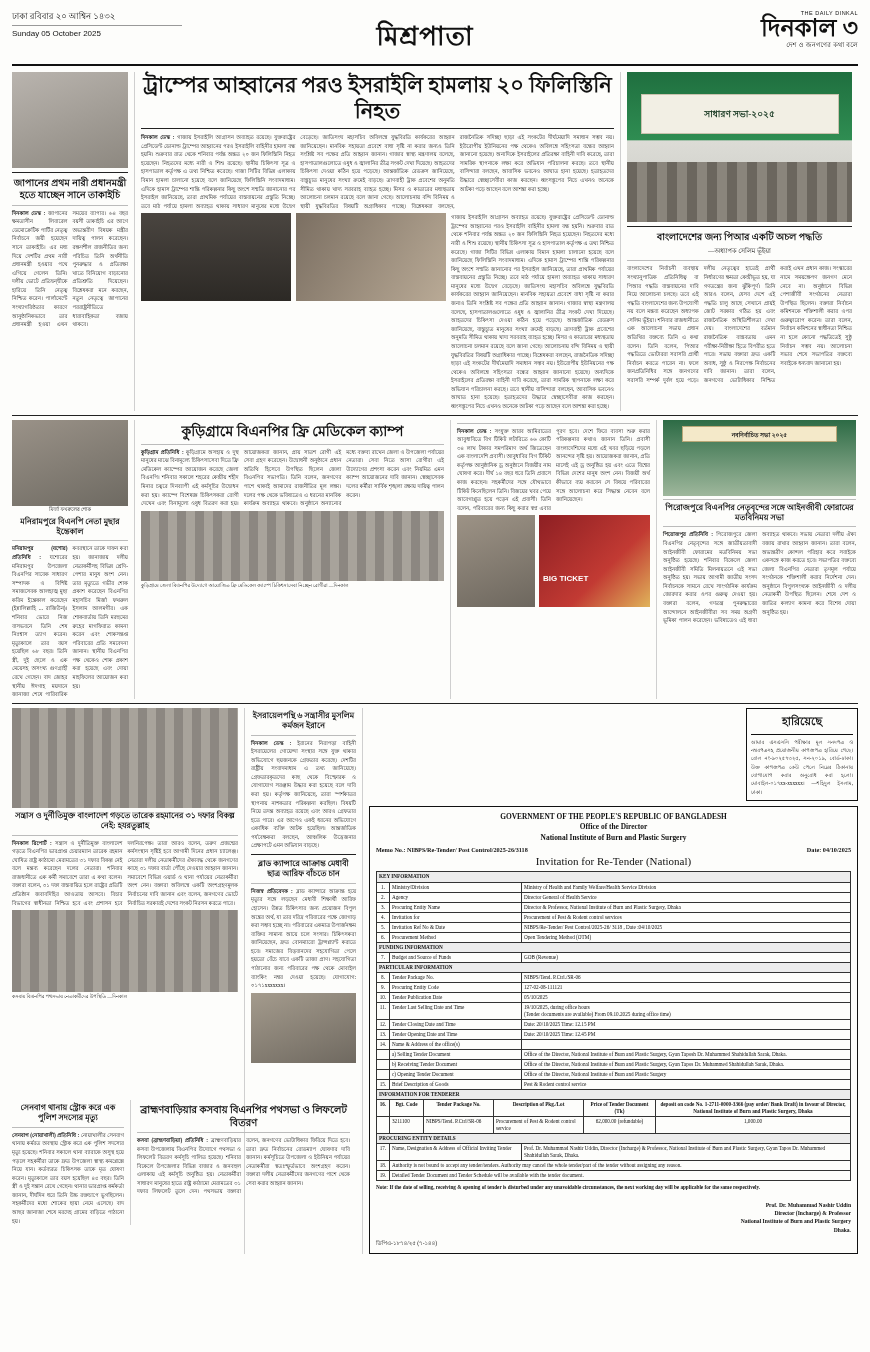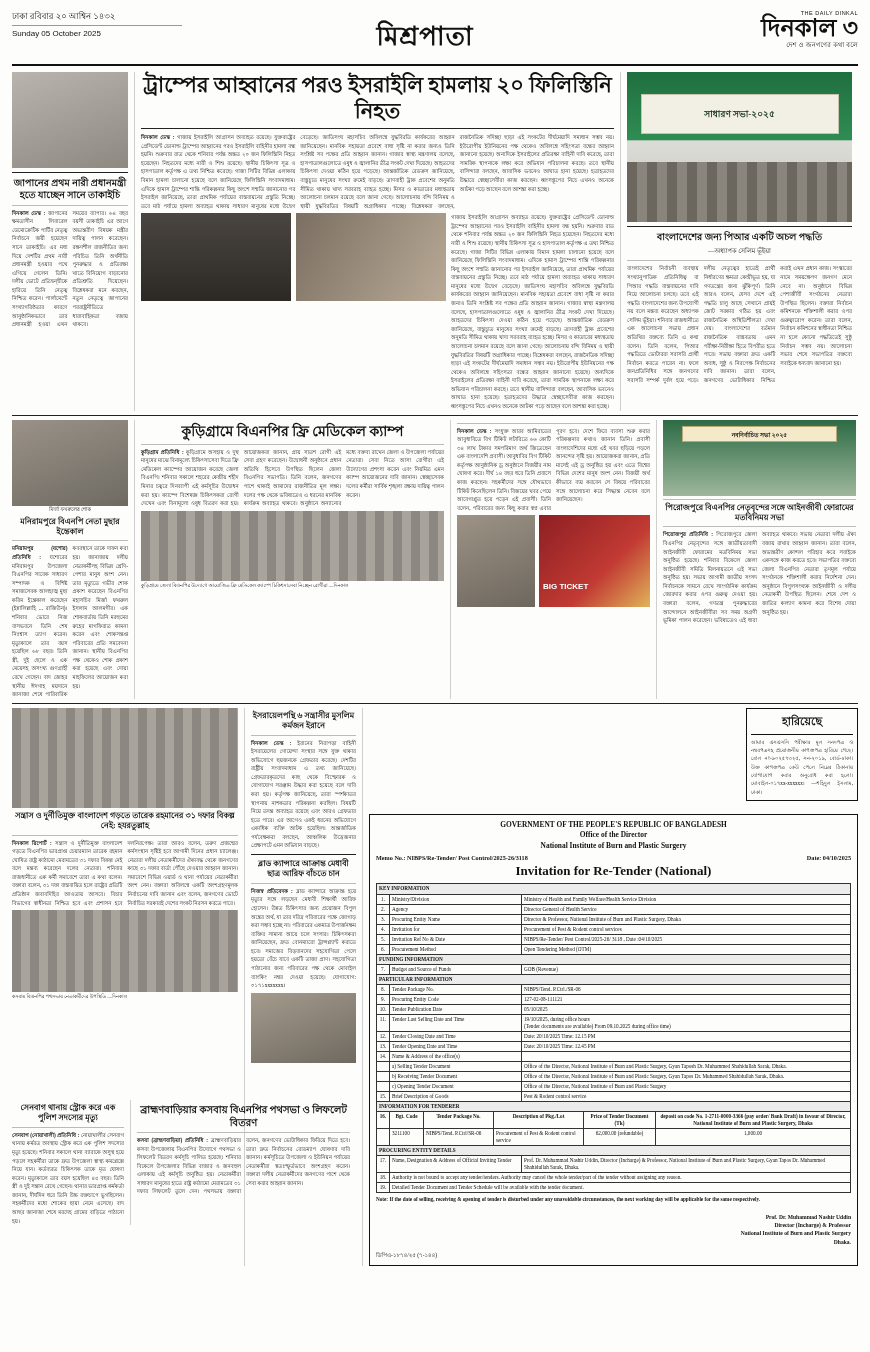--- a/index.html
+++ b/index.html
@@ -65,21 +65,21 @@
 
   .photo-crowd { background:repeating-linear-gradient(90deg,#8c8781 0 9px,#a8a39b 9px 18px); }
   .photo-dark  { background:linear-gradient(180deg,#4a4540,#2c2925); }
   .photo-red   { background:linear-gradient(135deg,#8d1f23,#c23a33 60%,#e0b35a); }
   .photo-green { background:linear-gradient(180deg,#2d6b45,#9fb79c); }
 
   
   .tender { border:1.5px solid #111; padding:5px 6px; font-family:"Liberation Serif",serif; }
   .tender .gov { text-align:center; font-weight:bold; font-size:7.4px; line-height:1.42; }
   .tender .memo { display:flex; justify-content:space-between; font-size:6.2px; font-weight:bold; margin-top:3px;}
-  .tender .title { text-align:center; font-weight:bold; font-size:13px; margin:2px 0 4px; }
+  .tender .title { text-align:center; font-weight:normal; font-size:11px; margin:2px 0 4px; }
   table.tt { width:100%; border-collapse:collapse; font-size:5.2px; }
   table.tt td, table.tt th { border:.6px solid #333; padding:1px 2px; vertical-align:top; line-height:1.35; }
   table.tt .sec { font-weight:bold; background:#ececec; }
   table.tt .no { width:13px; text-align:center; }
   table.tt .lbl { width:132px; }
   .tender .note { font-size:5.2px; font-weight:bold; margin-top:3px; line-height:1.4; }
   .sign { text-align:right; font-size:5.6px; line-height:1.45; margin-top:10px; font-weight:bold;}
   .stamp { font-size:5.5px; margin-top:6px; }
 
   
@@ -183,21 +183,21 @@
 
     <div class="vline" style="width:200px; padding-left:6px;">
       <div class="hr-thin"></div>
       <div class="col-text cols2">
         <span class="hl">দিনকাল ডেস্ক :</span>
         <span>সংযুক্ত আরব আমিরাতের আবুধাবিতে বিগ টিকিট লটারিতে ৬৬ কোটি ৩৪ লাখ টাকার সমপরিমাণ অর্থ জিতেছেন এক বাংলাদেশি প্রবাসী। আবুধাবির বিগ টিকিট কর্তৃপক্ষ আনুষ্ঠানিক ড্র অনুষ্ঠানে বিজয়ীর নাম ঘোষণা করে। দীর্ঘ ১৪ বছর ধরে তিনি প্রবাসে কাজ করছেন। সহকর্মীদের সঙ্গে যৌথভাবে টিকিট কিনেছিলেন তিনি। বিজয়ের খবর পেয়ে আবেগাপ্লুত হয়ে পড়েন এই প্রবাসী। তিনি বলেন, পরিবারের জন্য কিছু করার স্বপ্ন এবার পূরণ হবে। দেশে ফিরে ব্যবসা শুরু করার পরিকল্পনার কথাও জানান তিনি। প্রবাসী বাংলাদেশিদের মধ্যে এই খবর ছড়িয়ে পড়লে আনন্দের সৃষ্টি হয়। আয়োজকরা জানান, প্রতি মাসেই এই ড্র অনুষ্ঠিত হয় এবং এতে বিশ্বের বিভিন্ন দেশের মানুষ অংশ নেন। বিজয়ী অর্থ কীভাবে ব্যয় করবেন সে বিষয়ে পরিবারের সঙ্গে আলোচনা করে সিদ্ধান্ত নেবেন বলে জানিয়েছেন।</span>
       </div>
       <div style="display:flex; gap:4px; margin-top:3px;">
         <div class="photo" style="width:78px;height:92px;background:linear-gradient(160deg,#9d9386,#6d675e);"></div>
         <div class="photo photo-red" style="flex:1;height:92px;position:relative;">
-          <div style="position:absolute;bottom:16px;left:4px;font-size:8px;font-weight:bold;color:#fff;font-family:'Liberation Sans',sans-serif;">BIG TICKET</div>
+          <div style="position:absolute;bottom:24px;left:4px;font-size:8px;font-weight:bold;color:#fff;font-family:'Liberation Sans',sans-serif;">BIG TICKET</div>
         </div>
       </div>
     </div>
 
     <div class="vline" style="width:200px; padding-left:6px;">
       <div class="photo photo-green" style="height:76px;position:relative;">
         <div style="position:absolute;top:6px;left:10%;right:10%;height:16px;background:#f4e9c9;border:1px solid #b9a878;font-size:6px;font-weight:bold;text-align:center;line-height:16px;">নবনির্বাচিত সভা ২০২৫</div>
       </div>
       <div class="hr-thin"></div>
       <div class="sub-head sm">পিরোজপুরে বিএনপির নেতৃবৃন্দের সঙ্গে আইনজীবী ফোরামের মতবিনিময় সভা</div>
@@ -242,21 +242,21 @@
       <div class="photo" style="height:70px;margin-top:3px;background:linear-gradient(160deg,#a49b8d,#6f6960);"></div>
     </div>
 
     <div class="vline" style="flex:1; padding-left:6px;">
 
       <div class="lost" style="width:112px; margin-left:auto;">
         <h4>হারিয়েছে</h4>
         <div class="body">আমার এসএসসি পরীক্ষার মূল সনদপত্র ও নম্বরপত্রসহ প্রয়োজনীয় কাগজপত্র হারিয়ে গেছে। রোল নং-৯০২৫৭৩২৫, সন-২০১৯, বোর্ড-ঢাকা। উক্ত কাগজপত্র কেউ পেলে নিম্নের ঠিকানায় যোগাযোগ করার অনুরোধ করা হলো। মোবাইল-০১৭xx-xxxxxx। —শহিদুল ইসলাম, ঢাকা।</div>
       </div>
 
-      <div class="tender" style="margin-top:13px;">
+      <div class="tender" style="margin-top:5px;">
         <div class="gov">GOVERNMENT OF THE PEOPLE'S REPUBLIC OF BANGLADESH</div>
         <div class="gov">Office of the Director</div>
         <div class="gov">National Institute of Burn and Plastic Surgery</div>
         <div class="memo">
           <span>Memo No.: NIBPS/Re-Tender/ Post Control/2025-26/3118</span>
           <span>Date: 04/10/2025</span>
         </div>
         <div class="title">Invitation for Re-Tender (National)</div>
 
         <table class="tt">

